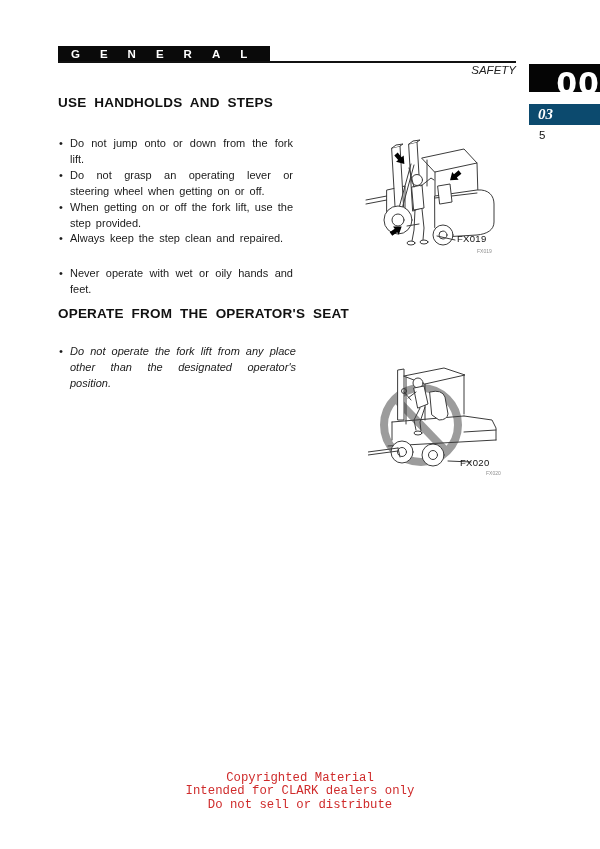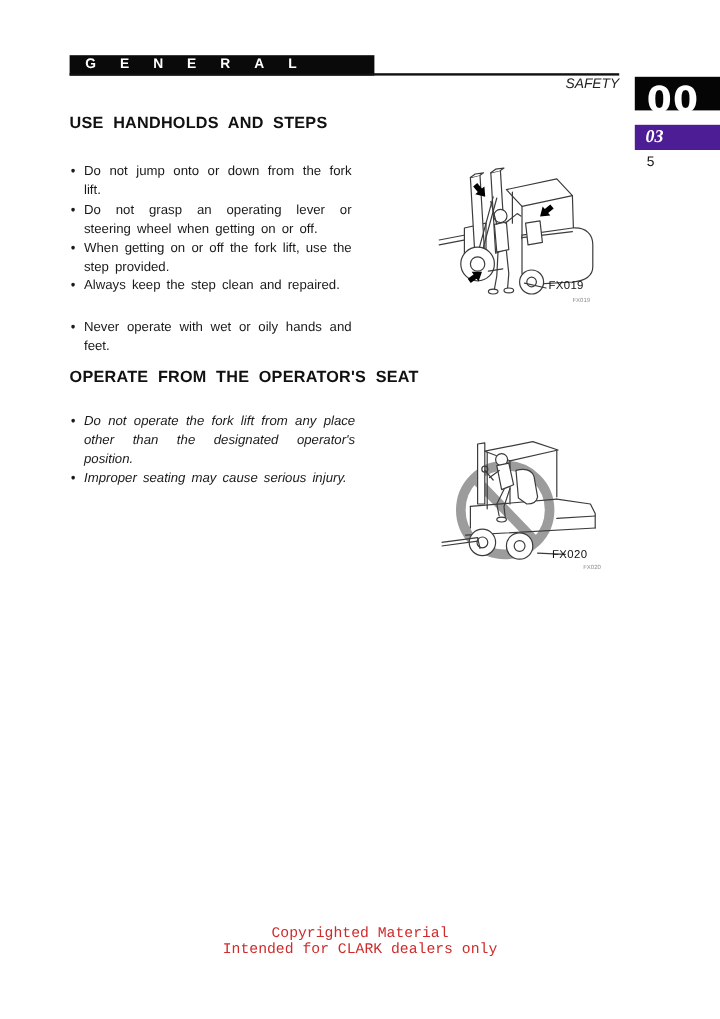--- a/index.html
+++ b/index.html
@@ -2,37 +2,37 @@
 <html><head>
 <meta charset="utf-8">
 <style>
   html,body{margin:0;padding:0;background:#ffffff;}
   #page{
     position:relative;width:600px;height:849px;background:#ffffff;
     font-family:"Liberation Sans",sans-serif;color:#1a1a1a;overflow:hidden;
   }
   
   .band{
-    position:absolute;left:58px;top:46px;width:254px;height:17px;
+    position:absolute;left:58px;top:46px;width:212px;height:17px;
     background:#0a0a0a;color:#ffffff;font-size:11.5px;font-weight:bold;
     letter-spacing:20px;line-height:17px;padding-left:13px;box-sizing:border-box;
     white-space:nowrap;overflow:hidden;
   }
   .rule{position:absolute;left:58px;top:61px;width:458px;height:2px;background:#111;}
   .safety{
     position:absolute;left:366px;top:64px;width:150px;text-align:right;
     font-style:italic;font-size:11.5px;color:#222;
   }
   .tab-black{
     position:absolute;left:529px;top:64px;width:71px;height:28px;background:#050505;
     color:#fff;font-family:"DejaVu Sans",sans-serif;font-weight:800;font-size:30px;
-    line-height:39px;padding-left:10px;box-sizing:border-box;letter-spacing:1px;
+    line-height:39px;padding-left:10px;box-sizing:border-box;letter-spacing:1px;text-align:right;
   }
   .tab-gray{
-    position:absolute;left:529px;top:104px;width:71px;height:21px;background:#4c1d95;
+    position:absolute;left:529px;top:104px;width:71px;height:21px;background:#0c4a6e;
     color:#fff;font-family:"Liberation Serif",serif;font-weight:bold;font-style:italic;
     font-size:15px;line-height:21px;padding-left:9px;box-sizing:border-box;
   }
   .page-num{position:absolute;left:539px;top:129px;font-size:11.5px;color:#111;}
   
   .heading{
     position:absolute;left:58px;font-size:13.5px;font-weight:bold;color:#111;
     word-spacing:4px;letter-spacing:0.2px;white-space:nowrap;
   }
   .h1{top:95px;} .h2{top:306px;}
@@ -137,21 +137,20 @@
         <path transform="translate(26,96) rotate(-35)" d="M0,-2.2 L6,-2.2 L6,-5 L13,0 L6,5 L6,2.2 L0,2.2 Z"></path>
       </g>
     </svg>
     <div class="fig-label fl1">FX019</div>
     <div class="fig-label-sm fs1">FX019</div>
   </div>
 
   <div class="heading h2">OPERATE FROM THE OPERATOR'S SEAT</div>
   <ul class="blist l2">
     <li>Do not operate the fork lift from any place other than the designated operator's position.</li>
-    <li>Improper seating may cause serious injury.</li>
   </ul>
 
   <div class="fig fig2">
     <svg width="146" height="122" viewBox="0 0 146 122">
 
       <g stroke="#9c9c9c" stroke-width="8" fill="none">
         <circle cx="53" cy="63" r="37"></circle>
         <line x1="28" y1="37" x2="79" y2="90"></line>
       </g>
       <g stroke="#3c3c3c" stroke-width="1" fill="none" stroke-linejoin="round" stroke-linecap="round">
@@ -193,15 +192,16 @@
         <path d="M80,99 L103,100"></path>
       </g>
     </svg>
     <div class="fig-label fl2">FX020</div>
     <div class="fig-label-sm fs2">FX020</div>
   </div>
 
   <div class="footer">
     <div>Copyrighted Material</div>
     <div>Intended for CLARK dealers only</div>
+    <div>Do not sell or distribute</div>
   </div>
 
 </div>
 
 </body></html>

